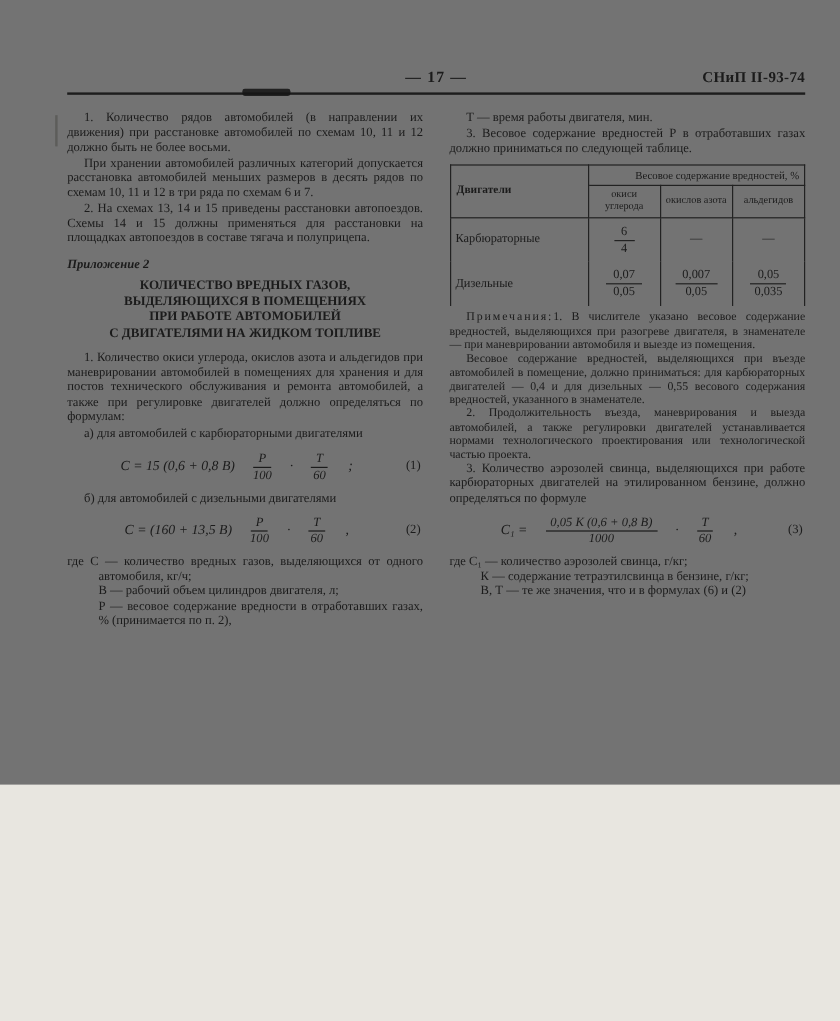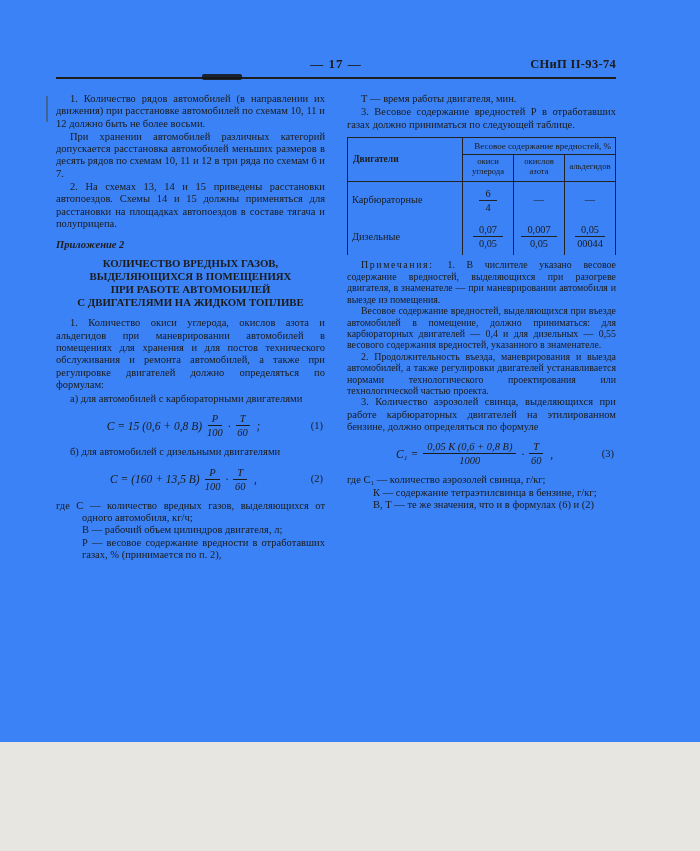--- a/index.html
+++ b/index.html
@@ -1,23 +1,23 @@
 <!DOCTYPE html>
 <html lang="ru"><head>
 <meta charset="utf-8">
 <title>СНиП II-93-74 — стр. 17</title>
 <style>
   html,body{margin:0;padding:0;background:#e8e6e0;}
   .page{
     position:relative;
-    width:700px;height:742px;
+    width:700px;height:654px;
     margin:0 auto;
-    background:#3b82f6;
+    background:#737373;
     box-sizing:border-box;
-    padding:56px 84px 0 56px;
+    padding:56px 29px 0 56px;
     overflow:hidden;
     color:#1b1b1b;
     font-family:"Liberation Serif","DejaVu Serif",serif;
   }
   
   .hdr{position:relative;height:16px;}
   .hdr .pgnum{
     position:absolute;left:50%;transform:translateX(-50%);
     font-weight:bold;font-size:13px;letter-spacing:1px;
   }
@@ -34,21 +34,21 @@
   .cols{display:flex;gap:22px;margin-top:14px;}
   .col{flex:1;min-width:0;font-size:10.5px;line-height:12.3px;text-align:justify;}
   p.para{margin:0 0 1px 0;text-indent:14px;}
   .appendix{margin:9px 2px 5px 0;text-align:left;font-style:italic;font-weight:bold;font-size:10.5px;}
   .heading{margin:4px 10px 8px 10px;text-align:center;font-weight:bold;font-size:10.8px;line-height:13.2px;}
   .heading div{white-space:nowrap;}
   .item-line{margin:2px 0 1px 0;text-indent:14px;text-align:left;}
   
   .formula{
     position:relative;display:flex;justify-content:center;align-items:center;
-    gap:5px;margin:8px 14px 8px 0;font-style:italic;font-size:11.5px;text-align:center;
+    gap:15px;margin:8px 14px 8px 0;font-style:italic;font-size:11.5px;text-align:center;
   }
   .formula .frac{display:inline-flex;flex-direction:column;align-items:center;font-size:10.5px;line-height:11px;}
   .formula .frac .num{border-bottom:1px solid #1b1b1b;padding:0 4px 1px 4px;}
   .formula .frac .den{padding-top:1px;}
   .formula .tail{margin-left:2px;}
   .formula .eqnum{position:absolute;right:-12px;top:50%;transform:translateY(-50%);font-style:normal;font-size:10.5px;}
   
   .defs{margin-top:2px;}
   .def{padding-left:26px;text-indent:0;text-align:justify;}
   .def.hang{text-indent:-26px;}
@@ -59,21 +59,21 @@
   table.vtab .th-grp{font-size:9px;font-weight:normal;text-align:right;padding:3px 4px;line-height:10.5px;}
   table.vtab .th-sub{font-size:8.6px;font-weight:normal;text-align:center;padding:2px 2px 4px 2px;line-height:9.8px;vertical-align:middle;}
   table.vtab tbody td{border-top:none;border-bottom:none;text-align:center;vertical-align:middle;font-size:10.3px;}
   table.vtab tbody td.lbl{text-align:left;padding:3px 4px;}
   table.vtab tbody tr{height:37px;}
   .tfrac{display:inline-flex;flex-direction:column;align-items:center;line-height:11px;font-size:10.3px;}
   .tfrac .tnum{border-bottom:1px solid #222;padding:0 6px 1px 6px;}
   .tfrac .tden{padding-top:1px;}
   
   .note{margin:0;text-align:justify;font-size:9.9px;line-height:11.4px;text-indent:14px;}
-  .notes-label{letter-spacing:1.6px;margin-right:14px;}
+  .notes-label{letter-spacing:1.6px;margin-right:0;}
   .rcol-para3{margin-top:8px;}
   .scan-tick{position:absolute;left:46px;top:96px;width:2px;height:26px;background:#4a4a46;opacity:.55;}
 </style>
 </head>
 <body>
 
 <div class="page">
   <div class="scan-tick"></div>
 
   <div class="hdr">
@@ -180,21 +180,21 @@
             </td>
             <td>
               <span class="tfrac">
                 <span class="tnum">0,007</span>
                 <span class="tden">0,05</span>
               </span>
             </td>
             <td>
               <span class="tfrac">
                 <span class="tnum">0,05</span>
-                <span class="tden">00044</span>
+                <span class="tden">0,035</span>
               </span>
             </td>
           </tr>
         </tbody>
       </table>
 
       <p class="note">
         <span class="notes-label">Примечания:</span><span>1. В числителе указано весовое содержание вредностей, выделяющихся при разогреве двигателя, в знаменателе — при маневрировании автомобиля и выезде из помещения.</span>
       </p>
       <p class="note">Весовое содержание вредностей, выделяющихся при въезде автомобилей в помещение, должно приниматься: для карбюраторных двигателей — 0,4 и для дизельных — 0,55 весового содержания вредностей, указанного в знаменателе.</p>

